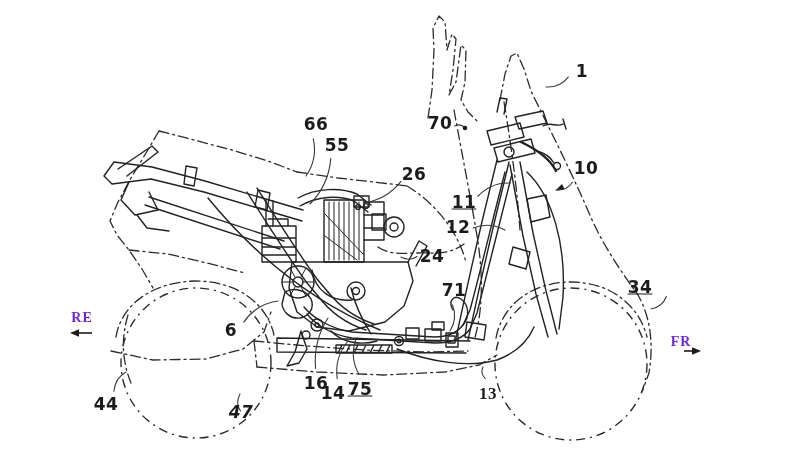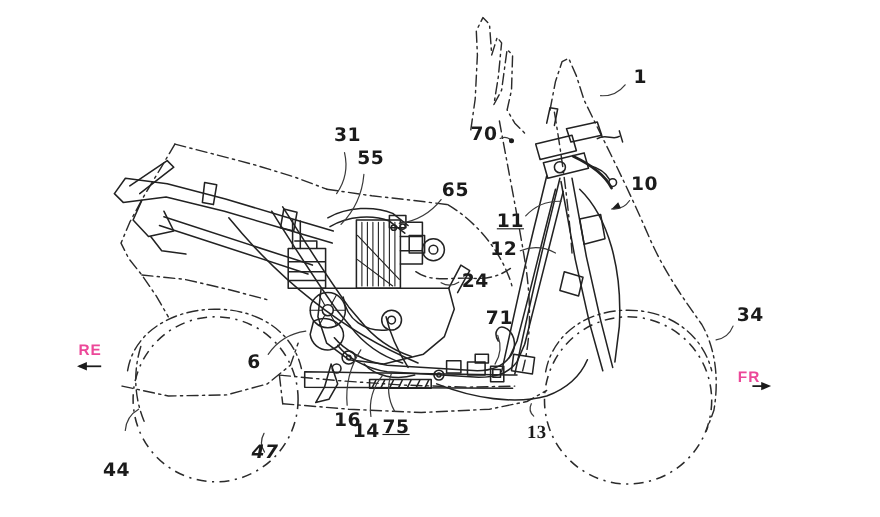--- a/index.html
+++ b/index.html
@@ -8,22 +8,22 @@
     overflow:hidden;font-family:"DejaVu Sans",sans-serif;
   }
   .stage svg{position:absolute;left:0;top:0;}
   .ref-label{
     position:absolute;transform:translate(-50%,-50%);
     font-family:"DejaVu Sans",sans-serif;font-weight:700;font-size:17px;
     color:#1b1b1b;letter-spacing:.5px;white-space:nowrap;line-height:1;
   }
   .dir-label{
     position:absolute;transform:translate(-50%,-50%);
-    font-family:Liberation Sans, sans-serif;font-weight:700;font-size:14px;
-    color:#ec4899;letter-spacing:1px;line-height:1;
+    font-family:Liberation Serif, serif;font-weight:700;font-size:14px;
+    color:#6d28d9;letter-spacing:1px;line-height:1;
   }
 </style>
 </head>
 <body>
 
 <div class="stage">
 
   <svg width="800" height="470" viewBox="0 0 800 470">
 
     <g fill="none" stroke="#2b2b2b" stroke-width="1.3" stroke-dasharray="10 4 2 4" stroke-linecap="round" stroke-linejoin="round">
@@ -148,30 +148,30 @@
         <path d="M240.5,411.0 Q235.1,402.7 240,394"></path>
       </g>
   </svg>
 
   <div class="dir-label" style="left:82px;top:318px">RE</div>
   <div class="dir-label" style="left:681px;top:342px">FR</div>
 
   <div>
       <div class="ref-label" style="left: 582px; top: 71px;">1</div>
       <div class="ref-label" style="left: 440px; top: 123px;">70</div>
-      <div class="ref-label" style="left: 316px; top: 124px;">31</div>
+      <div class="ref-label" style="left: 316px; top: 124px;">66</div>
       <div class="ref-label" style="left: 337px; top: 145px;">55</div>
-      <div class="ref-label" style="left: 414px; top: 174px;">65</div>
+      <div class="ref-label" style="left: 414px; top: 174px;">26</div>
       <div class="ref-label" style="left: 586px; top: 168px;">10</div>
       <div class="ref-label" style="left: 464px; top: 202px; text-decoration: underline;">11</div>
       <div class="ref-label" style="left: 458px; top: 227px;">12</div>
       <div class="ref-label" style="left: 432px; top: 256px;">24</div>
-      <div class="ref-label" style="left: 682px; top: 287px;">34</div>
+      <div class="ref-label" style="left: 640px; top: 287px; text-decoration: underline;">34</div>
       <div class="ref-label" style="left: 454px; top: 290px;">71</div>
       <div class="ref-label" style="left: 231px; top: 330px;">6</div>
       <div class="ref-label" style="left: 300px; top: 383px; margin-left: 16px;">16</div>
       <div class="ref-label" style="left: 333px; top: 393px;">14</div>
       <div class="ref-label" style="left: 360px; top: 389px; text-decoration: underline;">75</div>
       <div class="ref-label" style="left: 488px; top: 393px; font-family: Liberation Serif, serif;">13</div>
-      <div class="ref-label" style="left: 106px; top: 428px;">44</div>
+      <div class="ref-label" style="left: 106px; top: 404px;">44</div>
       <div class="ref-label" style="left: 241px; top: 412px; font-style: italic;">47</div>
     </div>
 </div>
 
 </body></html>

